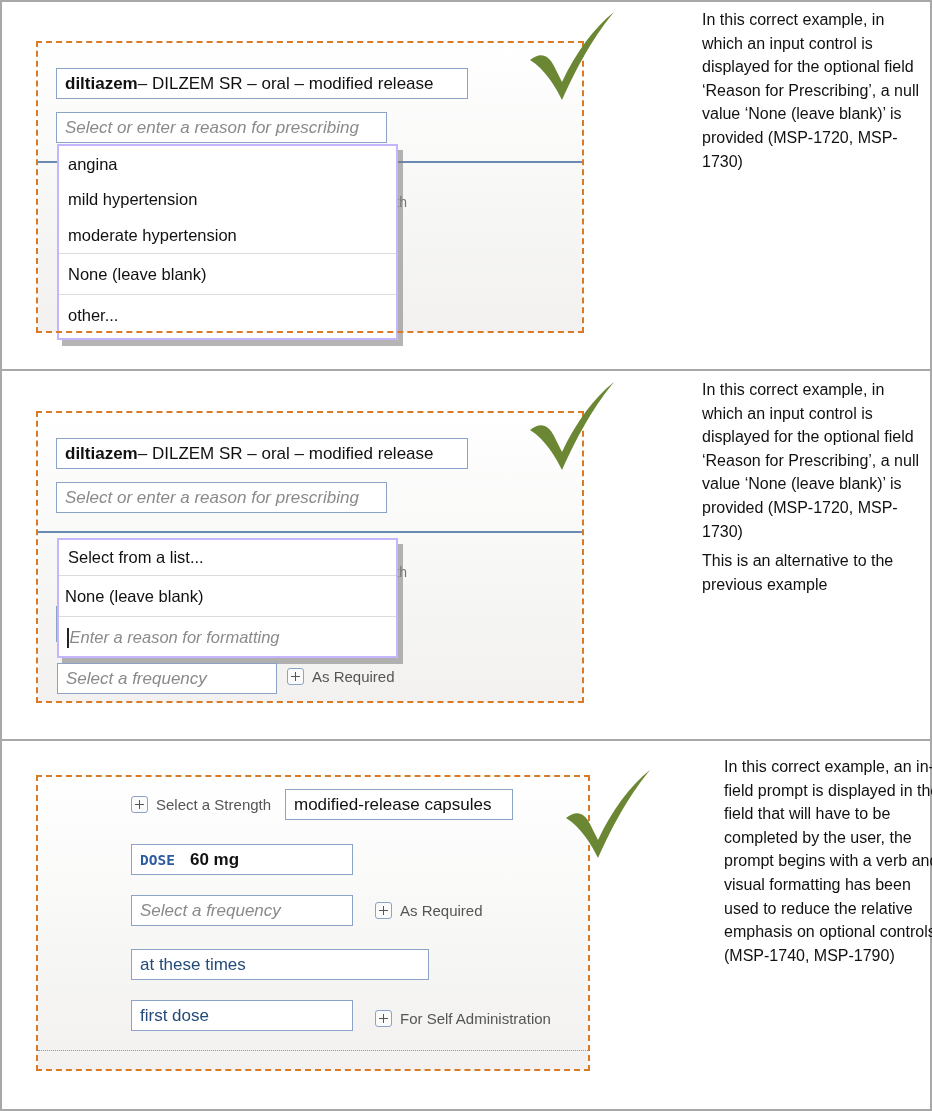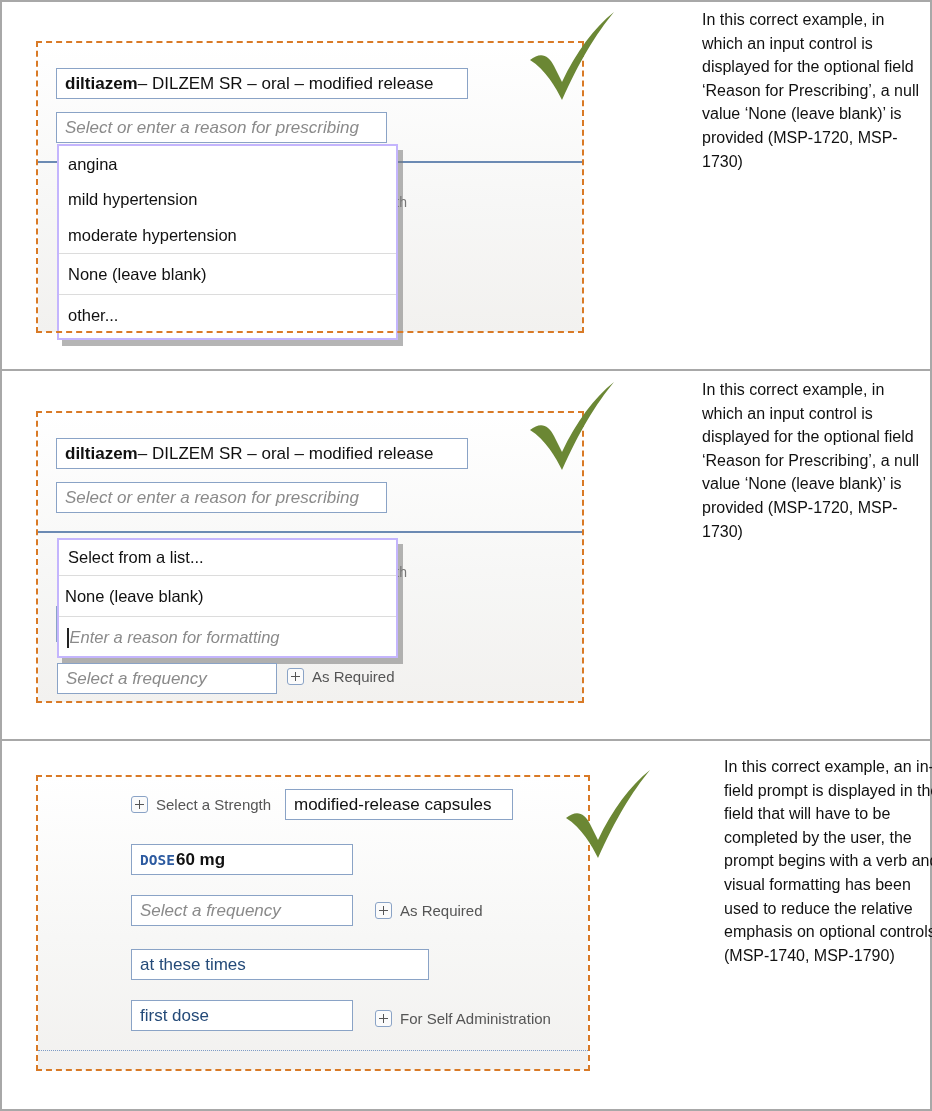--- a/index.html
+++ b/index.html
@@ -65,21 +65,21 @@
       width: 17px; height: 17px; border: 1.5px solid #8aa3c6; border-radius: 3px; background: #fbfbfb;
       position: relative; flex: none;
     }
     .plus-box::before, .plus-box::after {
       content: ""; position: absolute; background: #555;
     }
     .plus-box::before { left: 3px; right: 3px; top: 6.5px; height: 1.5px; }
     .plus-box::after { top: 3px; bottom: 3px; left: 6.5px; width: 1.5px; }
 
     .ghost-text { position: absolute; font-size: 14px; color: #777; }
-    .dose-label { font-family: "DejaVu Sans Mono", monospace; font-weight: bold; color: #2c5aa0; font-size: 14.5px; margin-right: 1px; }
+    .dose-label { font-family: "DejaVu Sans Mono", monospace; font-weight: bold; color: #2c5aa0; font-size: 14.5px; margin-right: 15px; }
     .dose-value { font-weight: bold; color: #111; }
   </style>
 </head>
 <body>
 
 <div class="frame"></div>
 
 <div class="row" style="top:0;height:370px;">
   <div class="panel" style="left:38px;top:42px;width:544px;height:290px;"></div>
   <div class="hline" style="left:38px;top:161px;width:544px;"></div>
@@ -140,20 +140,21 @@
   </div>
 
   <div class="dash" style="left:36px;top:41px;width:548px;height:292px;"></div>
 
   <svg class="check" style="left:524px;top:8px;" viewBox="0 0 92 96">
     <path d="M6 52 C16 44 24 46 30 58 L38 74 C52 44 70 20 90 4 C72 26 56 52 38 92 C32 80 22 62 6 52 Z" fill="#6b8734"></path>
   </svg>
 
   <div class="desc" style="top:8px;">
     <p>In this correct example, in which an input control is displayed for the optional field ‘Reason for Prescribing’, a null value ‘None (leave blank)’ is provided (MSP-1720, MSP-1730)</p>
+    <p>This is an alternative to the previous example</p>
   </div>
 </div>
 
 <div class="row-sep" style="top:739px;"></div>
 
 <div class="row" style="top:740px;height:371px;">
   <div class="panel" style="left:38px;top:36px;width:550px;height:294px;"></div>
 
   <div class="plus-btn" style="left:131px;top:56px;">
     <span class="plus-box"></span>

